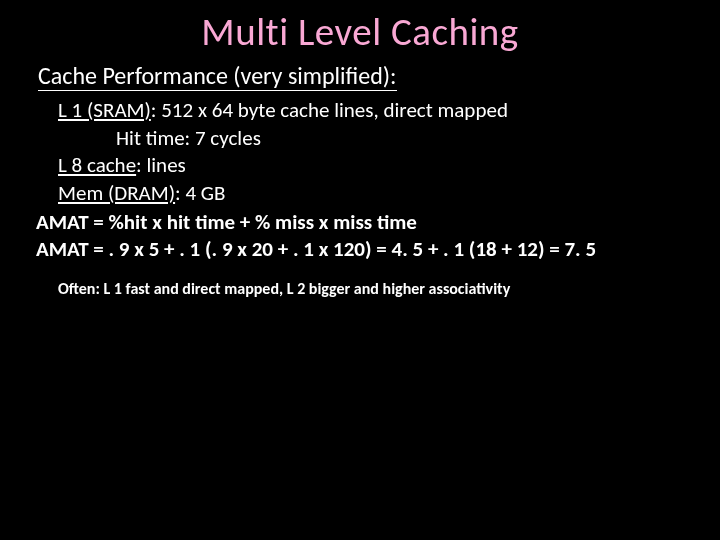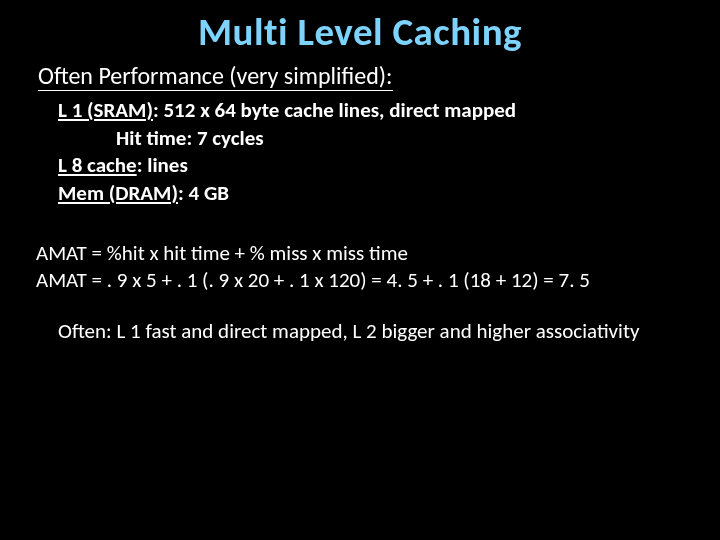--- a/index.html
+++ b/index.html
@@ -14,71 +14,71 @@
       font-family: Calibri, "Segoe UI", Arial, sans-serif;
       color: #ffffff;
       overflow: hidden;
     }
     .slide {
       width: 100%;
       height: 100%;
       padding: 8px 30px 20px 30px;
     }
     .title {
-      color: #7dd3fc;
+      color: #f9a8d4;
       font-size: 39px;
-      font-weight: 700;
+      font-weight: 400;
       text-align: center;
       margin-bottom: 6px;
       letter-spacing: 0.5px;
     }
     .subtitle {
       font-size: 24px;
       font-weight: 400;
       margin-left: 8px;
       margin-bottom: 6px;
       border-bottom: 1px solid #ffffff;
       display: inline-block;
       padding-bottom: 0px;
     }
     .specs {
       margin-left: 28px;
       font-size: 21px;
       line-height: 1.32;
-      font-weight: 700;
+      font-weight: 400;
     }
     .specs .indent {
       margin-left: 58px;
     }
     .underline {
       text-decoration: underline;
     }
     .amat-block {
-      margin-top: 32px;
+      margin-top: 1px;
       margin-left: 6px;
       font-size: 21px;
-      font-weight: 400;
+      font-weight: 700;
       line-height: 1.3;
     }
     .footer-note {
-      margin-top: 24px;
+      margin-top: 16px;
       margin-left: 28px;
-      font-size: 21px;
-      font-weight: 400;
+      font-size: 16px;
+      font-weight: 700;
       line-height: 1.3;
     }
   </style>
 </head>
 <body>
 
 <div class="slide">
   <div class="title">Multi Level Caching</div>
 
   <div>
-    <span class="subtitle">Often Performance (very simplified):</span>
+    <span class="subtitle">Cache Performance (very simplified):</span>
   </div>
 
   <div class="specs">
     <div>
       <span class="underline">L 1 (SRAM)</span><span>: 512 x 64 byte cache lines, direct mapped</span>
     </div>
     <div class="indent">Hit time: 7 cycles</div>
     <div>
       <span class="underline">L 8 cache</span><span>: lines</span>
     </div>

